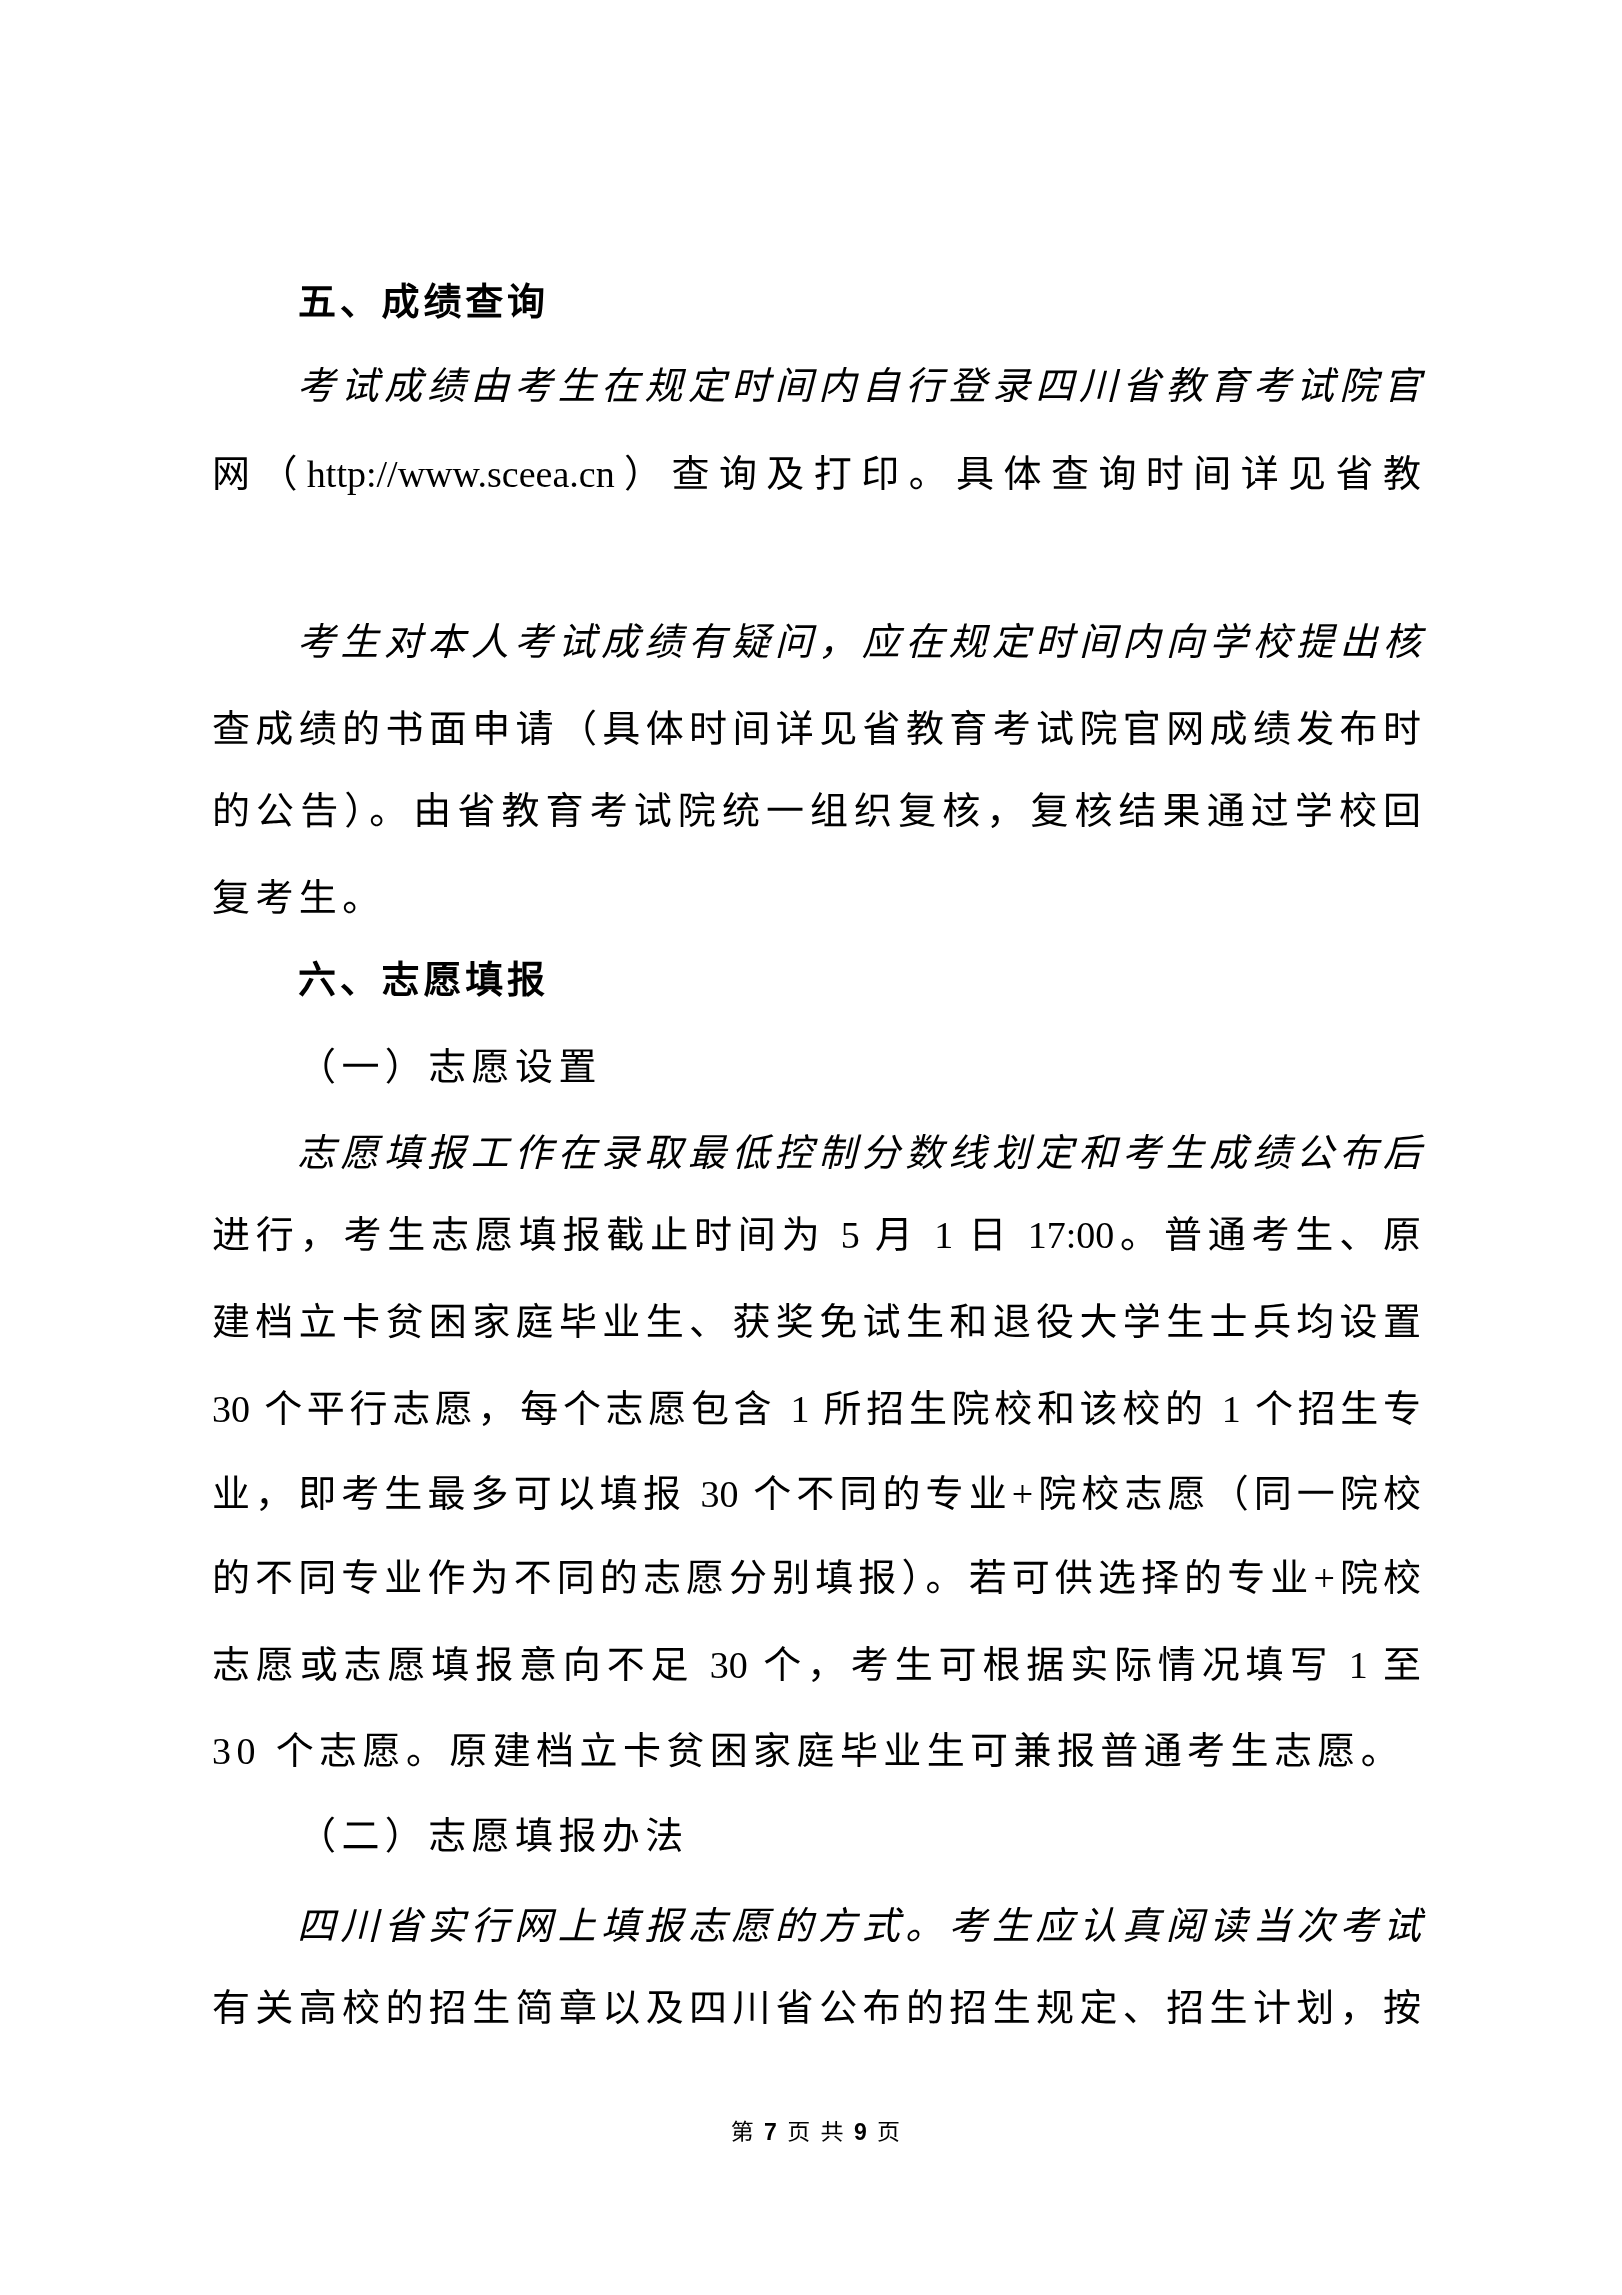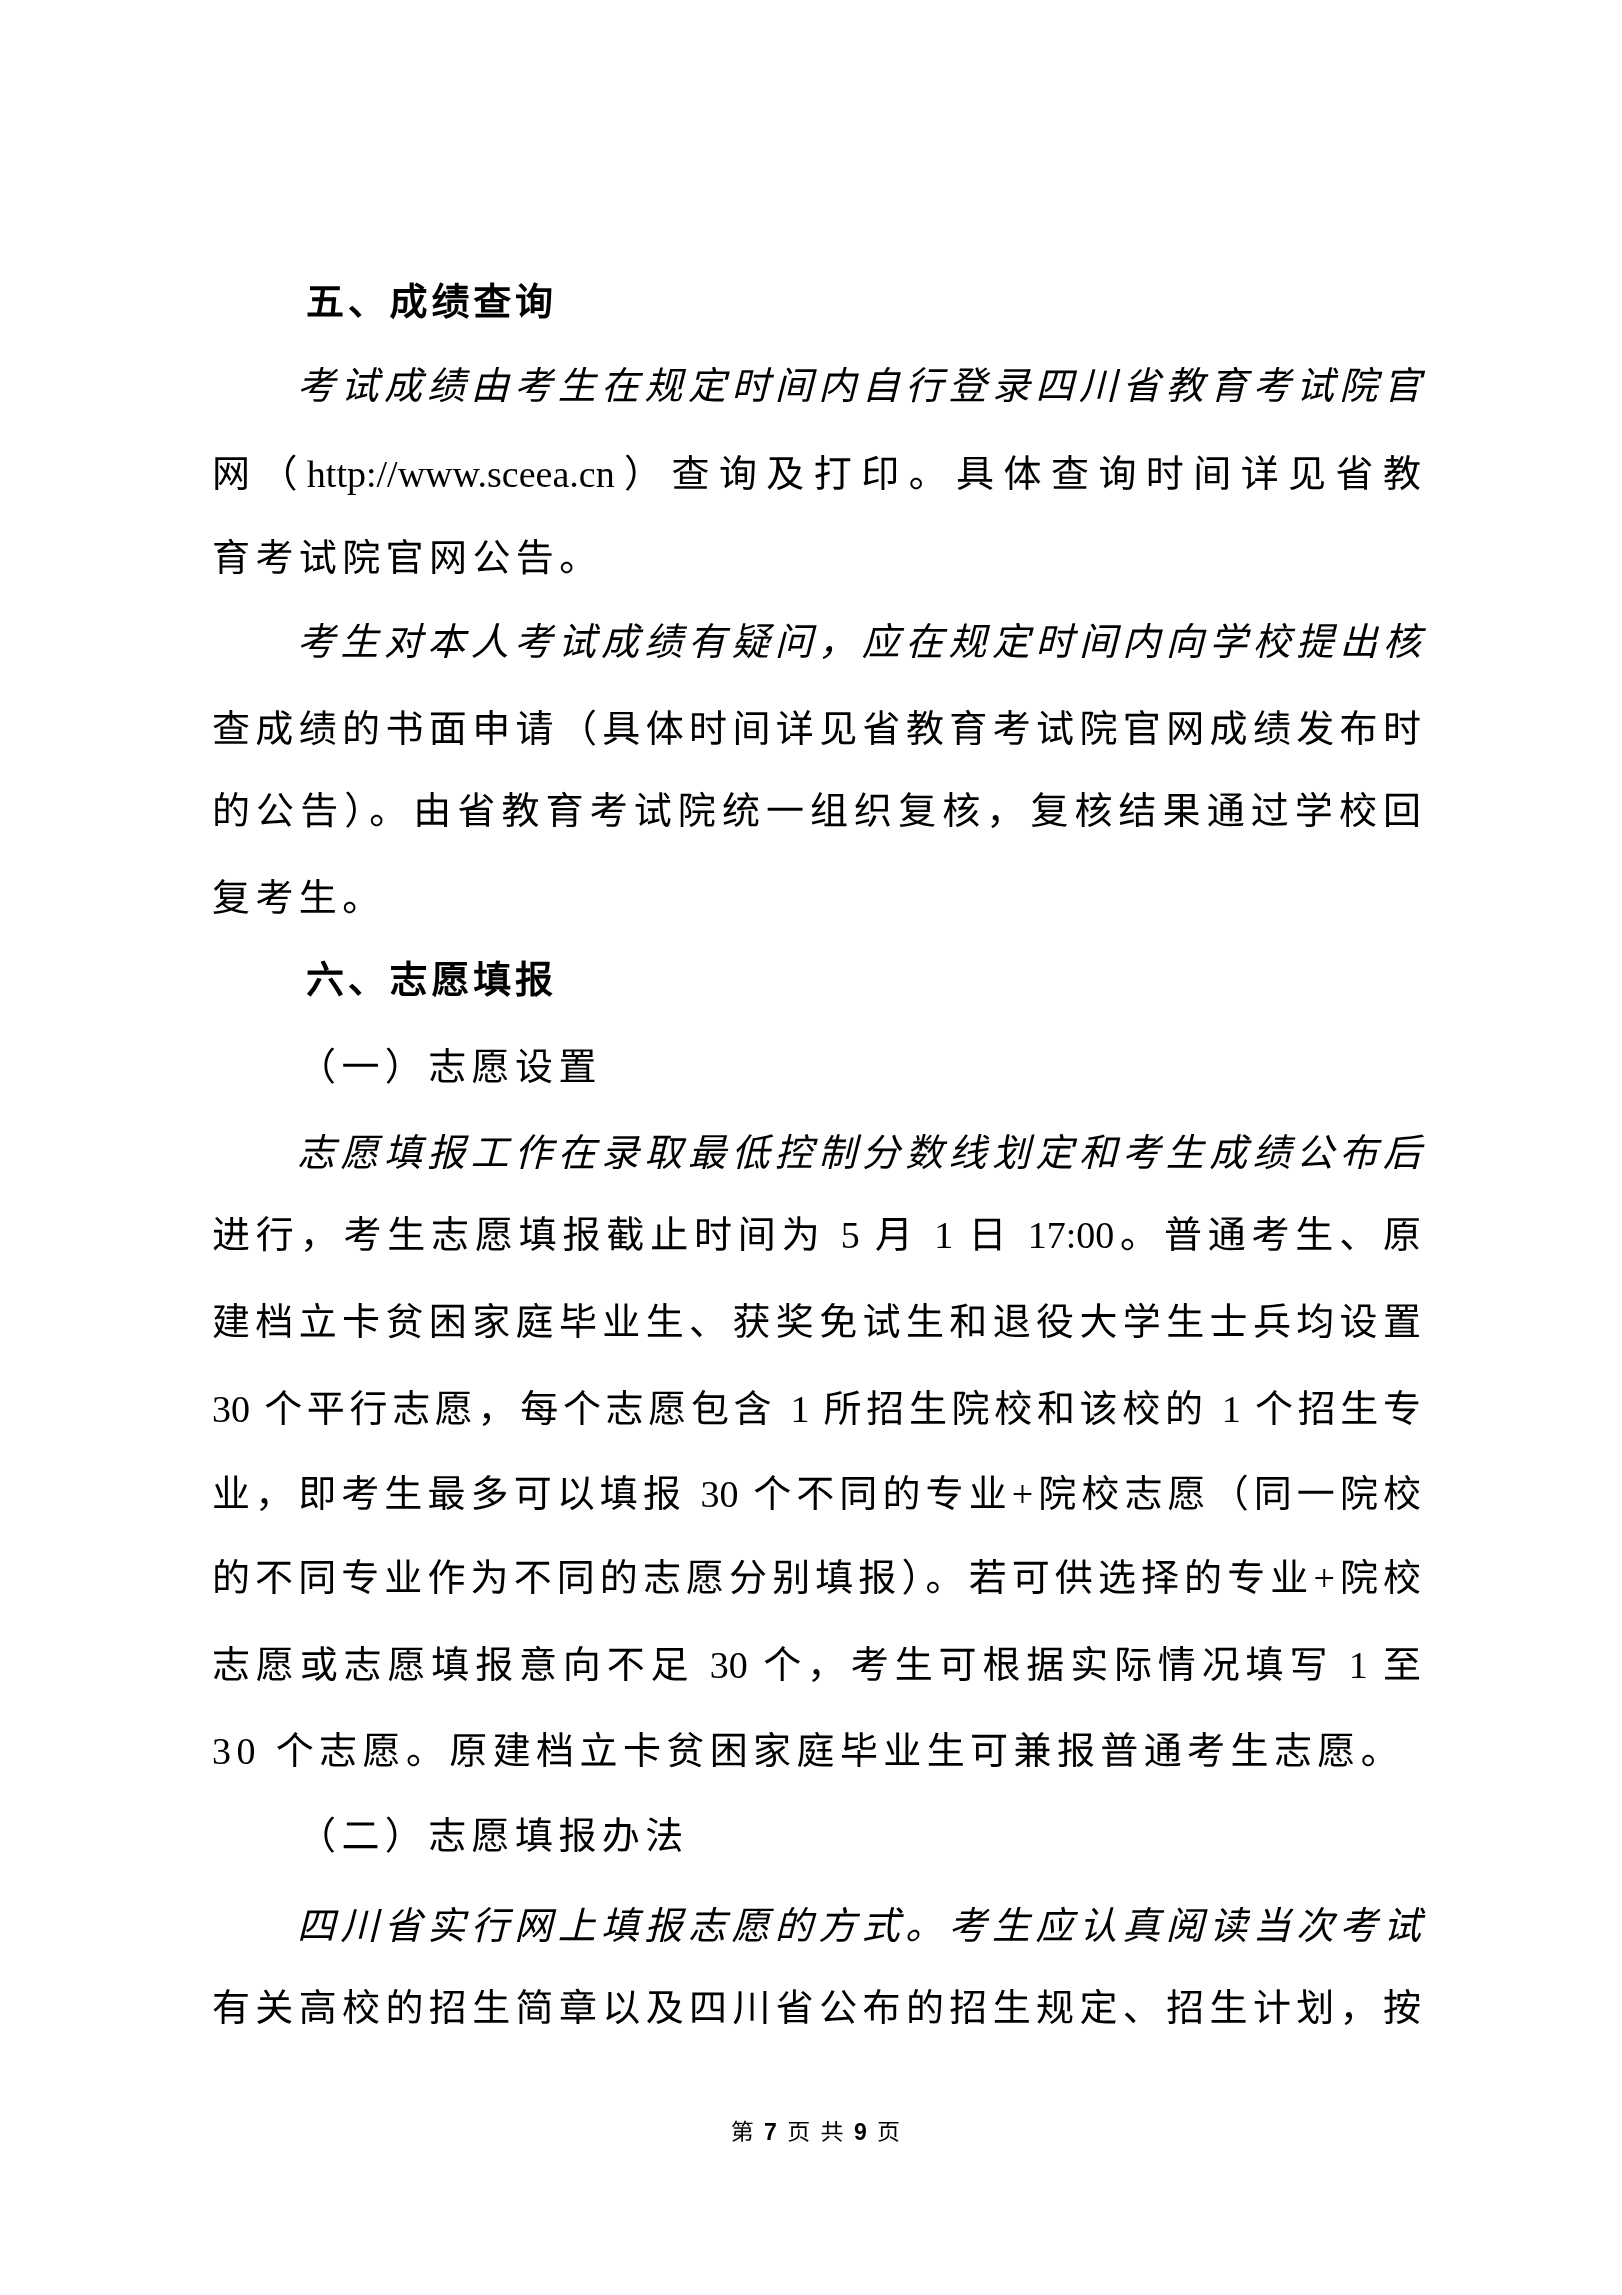--- a/index.html
+++ b/index.html
@@ -34,21 +34,20 @@
     font-style: italic;
   }
   .heading {
     left: 298px;
     width: auto;
     padding-left: 0;
     font-family: "Liberation Sans", sans-serif;
     font-weight: bold;
     font-size: 38px;
     letter-spacing: 3.8px;
-    margin-left: 8px;
   }
   .sub {
     left: 298px;
     width: auto;
     padding-left: 0;
   }
   .footer {
     position: absolute;
     left: 212px;
     width: 1209px;
@@ -67,21 +66,20 @@
 </style>
 </head>
 <body>
 
 <div class="page">
 
   <div class="line heading" style="top: 280px;">五、成绩查询</div>
 
   <div class="line indent justify" style="top: 364px;">考试成绩由考生在规定时间内自行登录四川省教育考试院官</div>
   <div class="line justify" style="top: 452px;">网（http://www.sceea.cn）查询及打印。具体查询时间详见省教</div>
-  <div class="line" style="top: 536px;">育考试院官网公告。</div>
 
   <div class="line indent justify" style="top: 620px;">考生对本人考试成绩有疑问，应在规定时间内向学校提出核</div>
   <div class="line justify" style="top: 707px;">查成绩的书面申请（具体时间详见省教育考试院官网成绩发布时</div>
   <div class="line justify" style="top: 789px;">的公告）。由省教育考试院统一组织复核，复核结果通过学校回</div>
   <div class="line" style="top: 876px;">复考生。</div>
 
   <div class="line heading" style="top: 958px;">六、志愿填报</div>
 
   <div class="line sub" style="top: 1045px;">（一）志愿设置</div>
 

